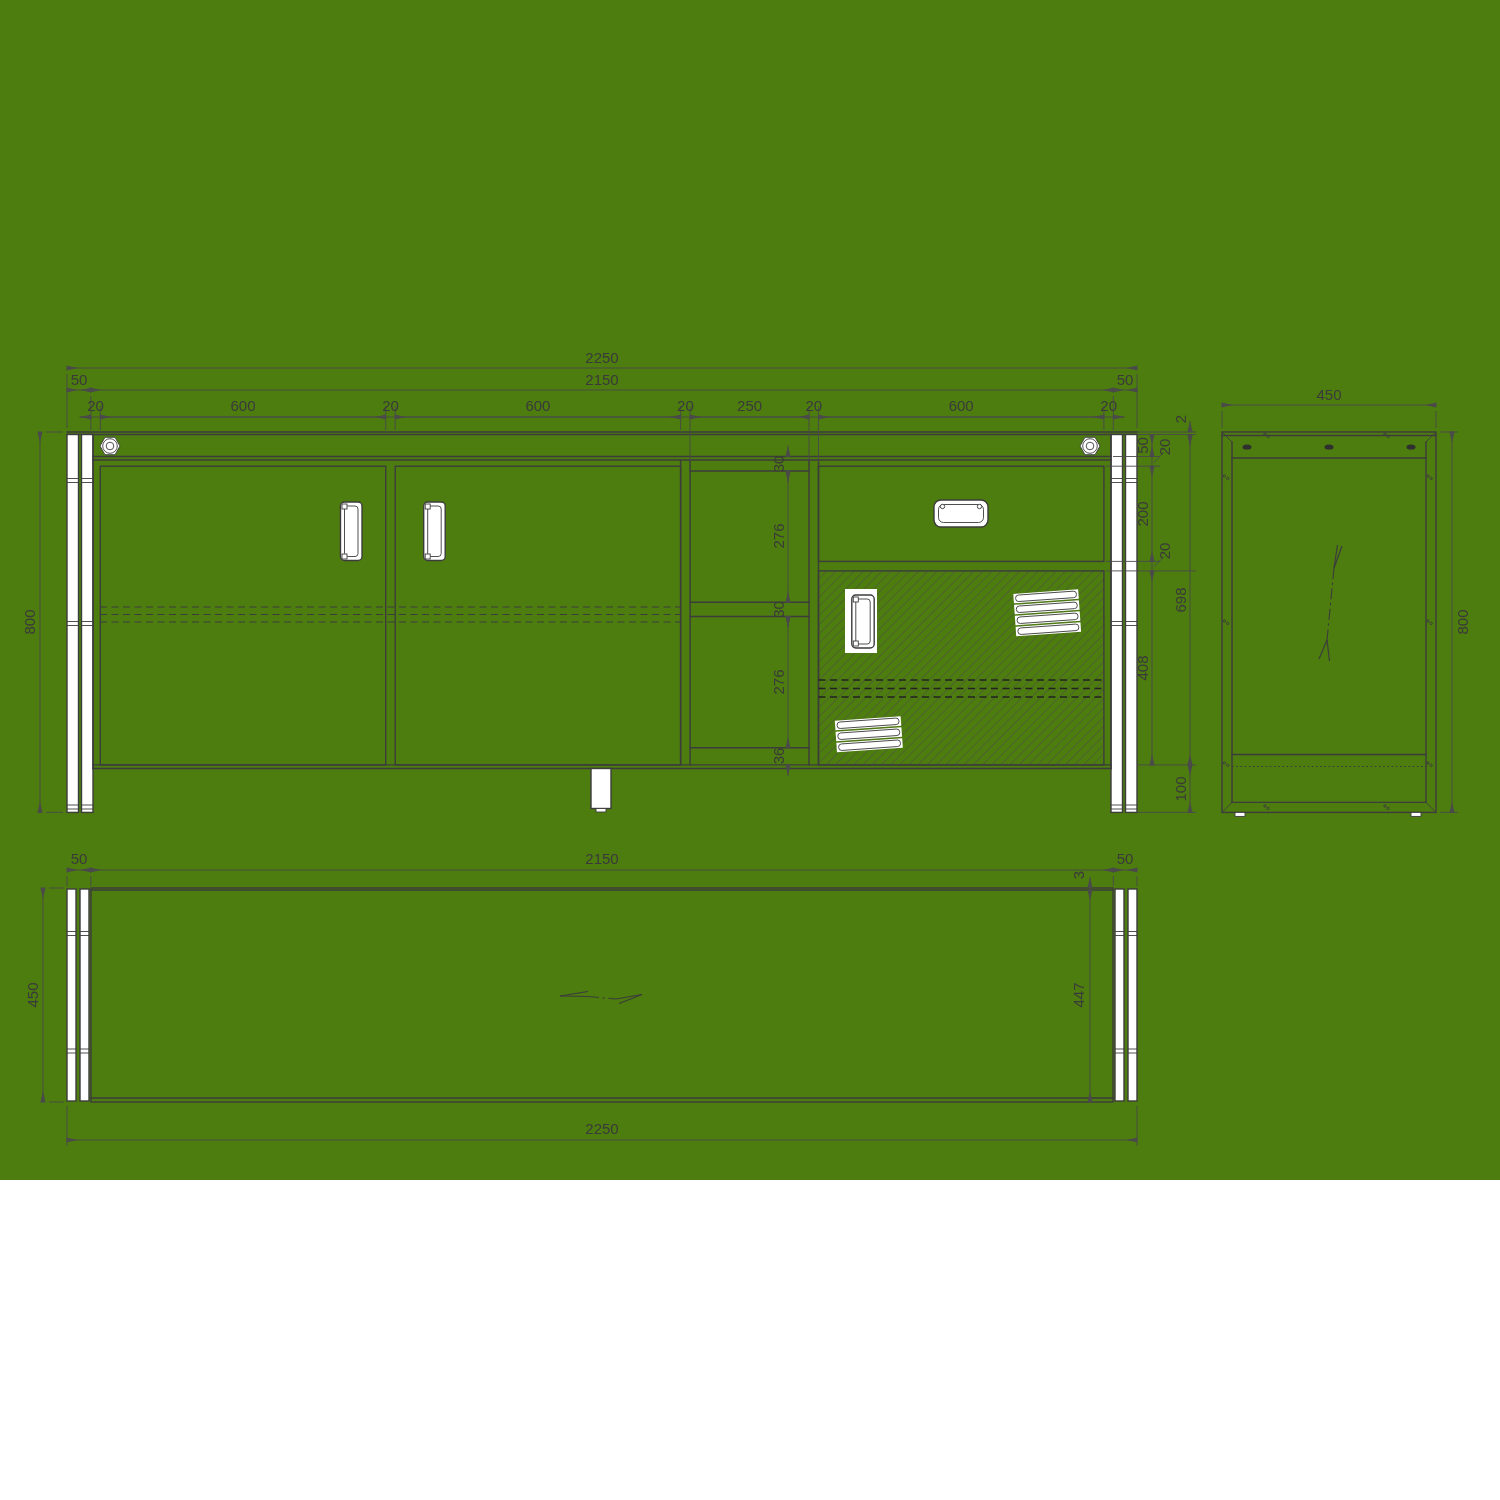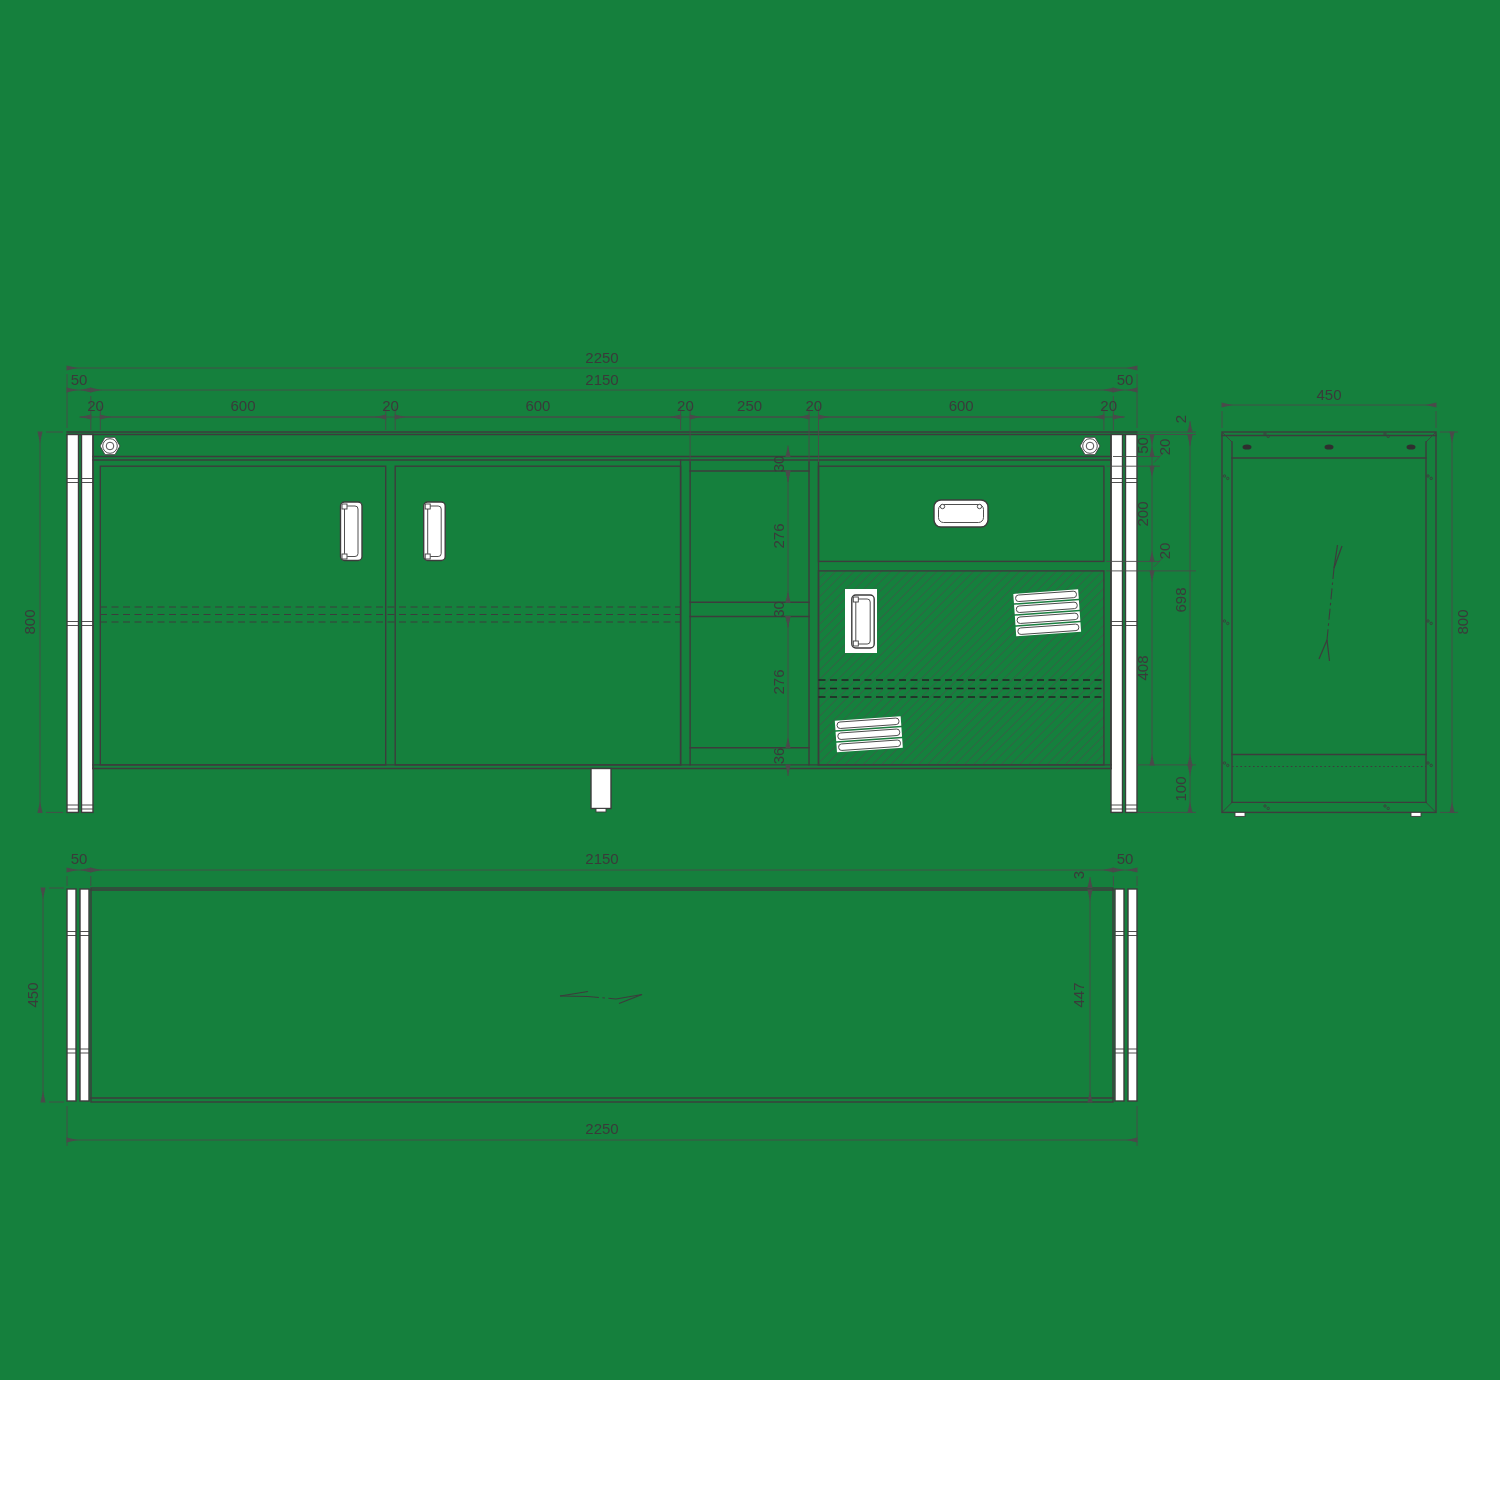--- a/index.html
+++ b/index.html
@@ -1,16 +1,16 @@
 <!DOCTYPE html>
 <html><head>
 <meta charset="utf-8">
 <style>
   html,body{margin:0;padding:0;background:#fff}
-  .stage{width:1500px;height:1380px;position:relative;background:#15803d}
+  .stage{width:1500px;height:1180px;position:relative;background:#4d7c0f}
   svg{display:block}
   .g   {stroke:#3c3c3c;stroke-width:1.4;fill:none;stroke-linecap:square}
   .gt  {stroke:#3c3c3c;stroke-width:0.9;fill:none}
   .wf  {stroke:#3c3c3c;stroke-width:1.4;fill:#fff}
   .wt  {stroke:#3c3c3c;stroke-width:0.9;fill:#fff}
   .blk {fill:#2f2f2f;stroke:none}
   .dim {stroke:#4a4a4a;stroke-width:0.9;fill:none}
   .dsh {stroke:#3c3c3c;stroke-width:1.2;fill:none;stroke-dasharray:7 4.5}
   .dshH{stroke:#222;stroke-width:1.3;fill:none;stroke-dasharray:7 4.5}
   .dot {stroke:#3c3c3c;stroke-width:1.1;fill:none;stroke-dasharray:1.6 2.6}

